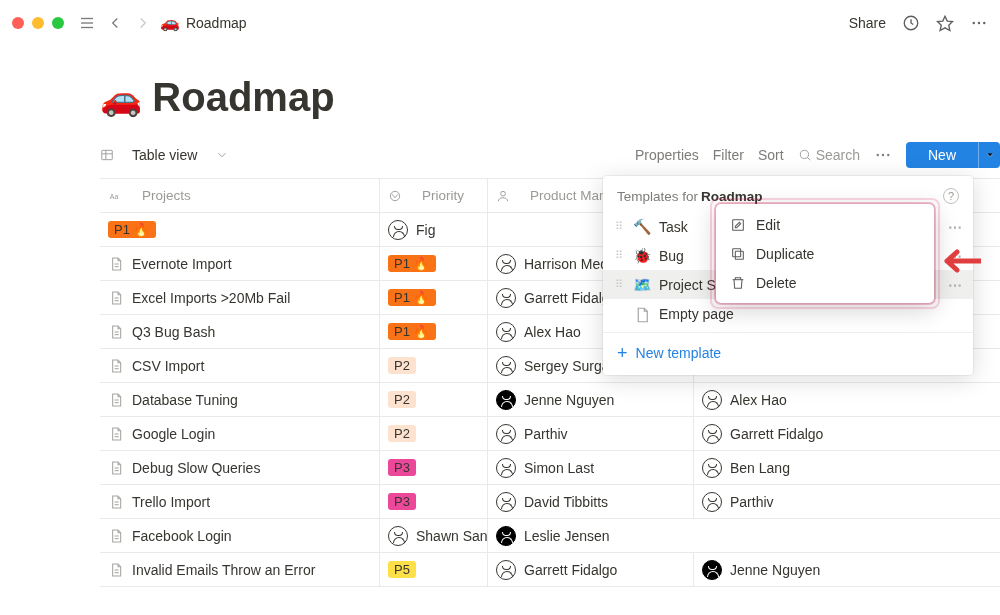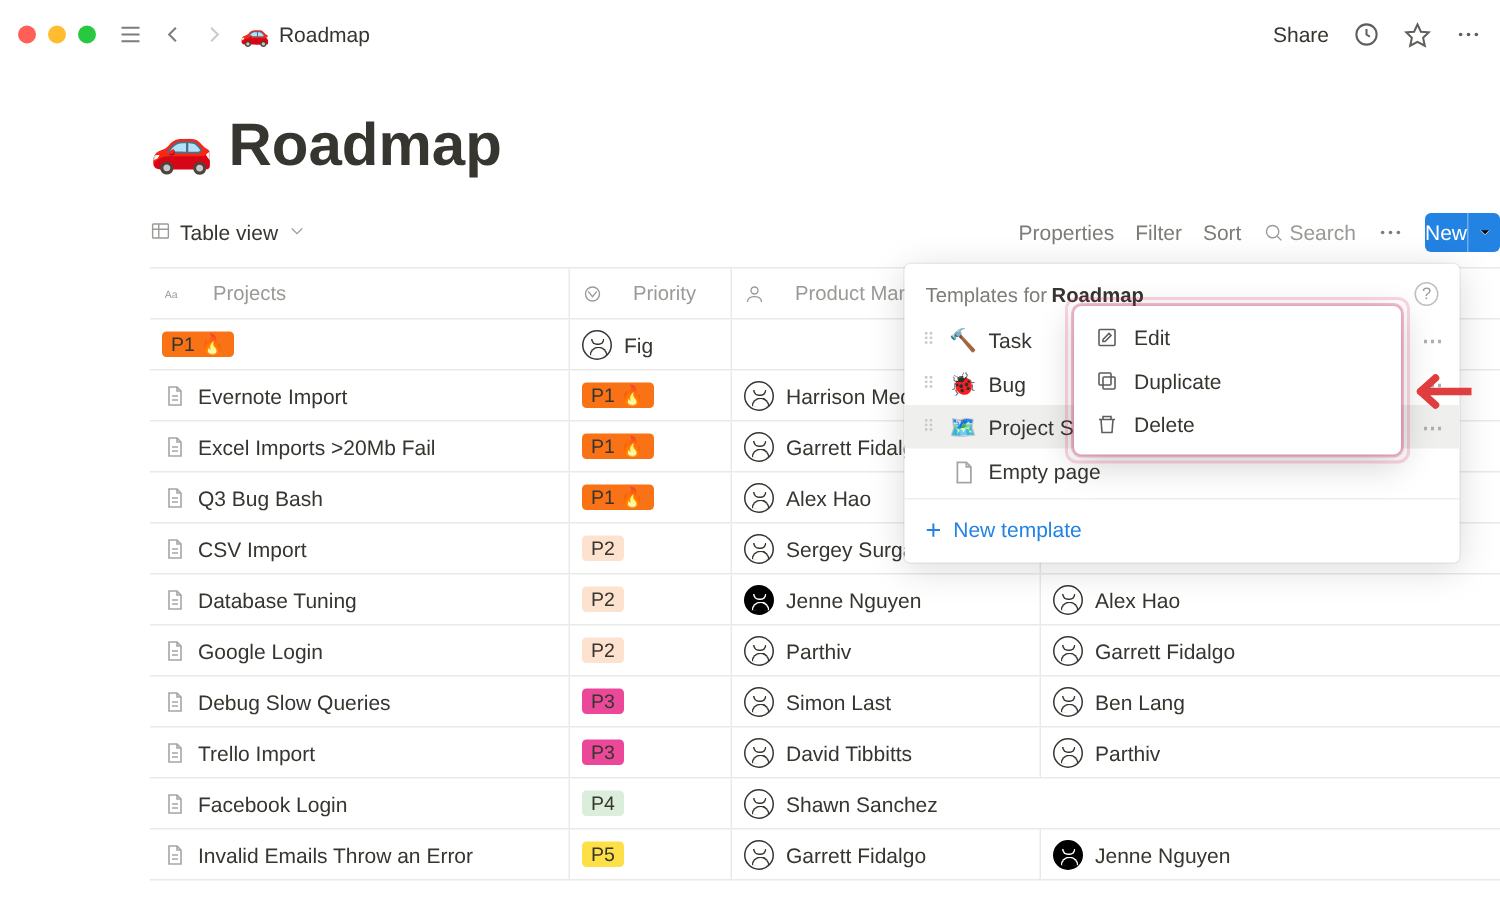--- a/index.html
+++ b/index.html
@@ -18,26 +18,26 @@
   .topbar .nav { display:flex; gap:10px; align-items:center; }
   .crumb { display:flex; align-items:center; gap:6px; margin-left:8px; font-size:14px; color:#37352f; }
   .crumb .emoji{ font-size:16px; }
   .topright { margin-left:auto; display:flex; align-items:center; gap:16px; color:#37352f; }
   .topright .ic{ color:#5f5e5b; }
   
   .page { padding: 30px 0 0 100px; }
   .title { display:flex; align-items:center; gap:10px; font-size:40px; font-weight:700; margin-bottom:22px;}
   .title .emoji{ font-size:34px; }
   .toolbar { display:flex; align-items:center; gap:14px; font-size:14px; color:#37352f; }
-  .toolbar .view { display:flex; align-items:flex-start; gap:6px; font-weight:500; }
+  .toolbar .view { display:flex; align-items:center; gap:18px; font-weight:500; }
   .toolbar .spacer{ flex:1; }
   .toolbar .faded{ color:#7d7c78; }
   .toolbar .searchwrap{ display:flex; align-items:center; gap:4px; color:#9b9a97; }
   .newbtn{ display:flex; align-items:center; background:#2383e2; color:#fff; border-radius:4px; height:26px; overflow:hidden;}
-  .newbtn .lbl{ padding:0 0; font-size:14px;}
+  .newbtn .lbl{ padding:0 22px; font-size:14px;}
   .newbtn .chev{ width:22px; height:26px; display:flex; align-items:center; justify-content:center; border-left:1px solid rgba(255,255,255,.35);}
   .newbtn .chev svg{stroke:#fff;}
   
   .table { margin-top:10px; border-top:1px solid #e9e9e7; width: 900px; }
   .hrow, .row { display:grid; grid-template-columns: 280px 108px 206px 306px; border-bottom:1px solid #e9e9e7; }
   .hrow { height:34px; color:#9b9a97; font-size:13.5px; }
   .row { height:34px; }
   .cell { display:flex; align-items:center; gap:8px; padding:0 8px; border-right:1px solid #e9e9e7; overflow:hidden; white-space:nowrap;}
   .hrow .cell{ gap:20px;}
   .cell:last-child{ border-right:none; }
@@ -389,25 +389,26 @@
           <div class="cell">
             <span class="docic"><svg viewBox="0 0 24 24">
                 <path d="M7 3h8l4 4v14H7z"></path>
                 <polyline points="15 3 15 7 19 7"></polyline>
                 <line x1="10" y1="12" x2="16" y2="12"></line>
                 <line x1="10" y1="16" x2="16" y2="16"></line>
               </svg></span>
             <span>Facebook Login</span>
           </div>
           <div class="cell">
-            <span class="badge P4">P4</span>
-          </div>
-          <div class="cell">
             <span class="avatar"></span>
             <span>Shawn Sanchez</span>
+          </div>
+          <div class="cell">
+            <span class="avatar f"></span>
+            <span>Leslie Jensen</span>
           </div>
         </div>
         <div class="row">
           <div class="cell">
             <span class="docic"><svg viewBox="0 0 24 24">
                 <path d="M7 3h8l4 4v14H7z"></path>
                 <polyline points="15 3 15 7 19 7"></polyline>
                 <line x1="10" y1="12" x2="16" y2="12"></line>
                 <line x1="10" y1="16" x2="16" y2="16"></line>
               </svg></span>

